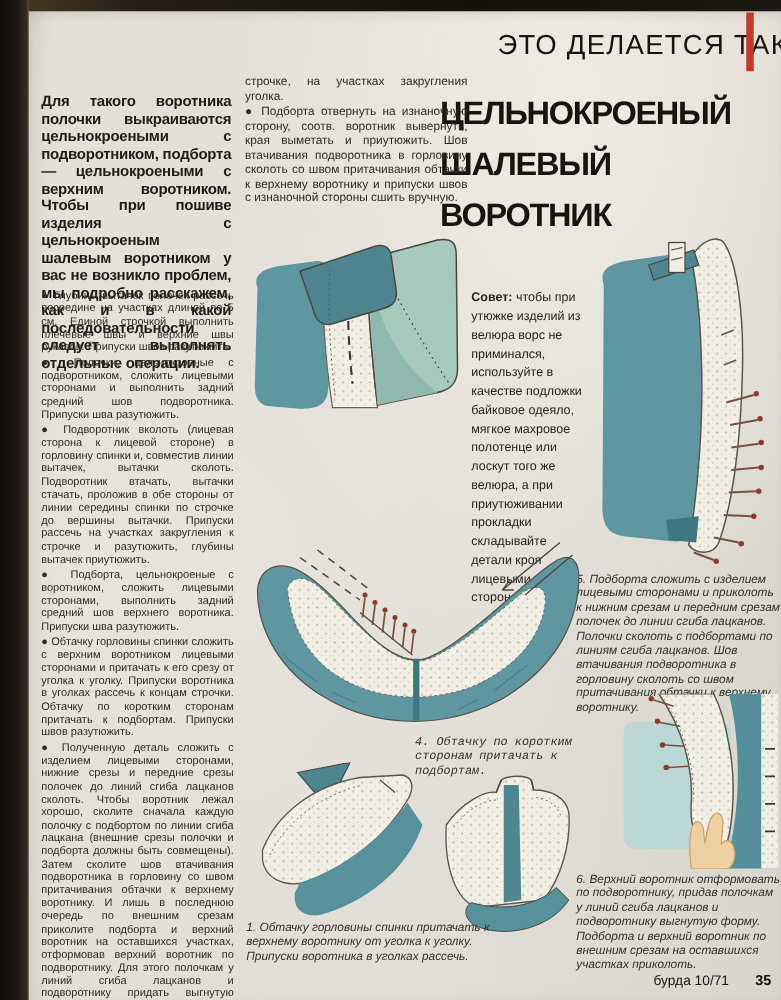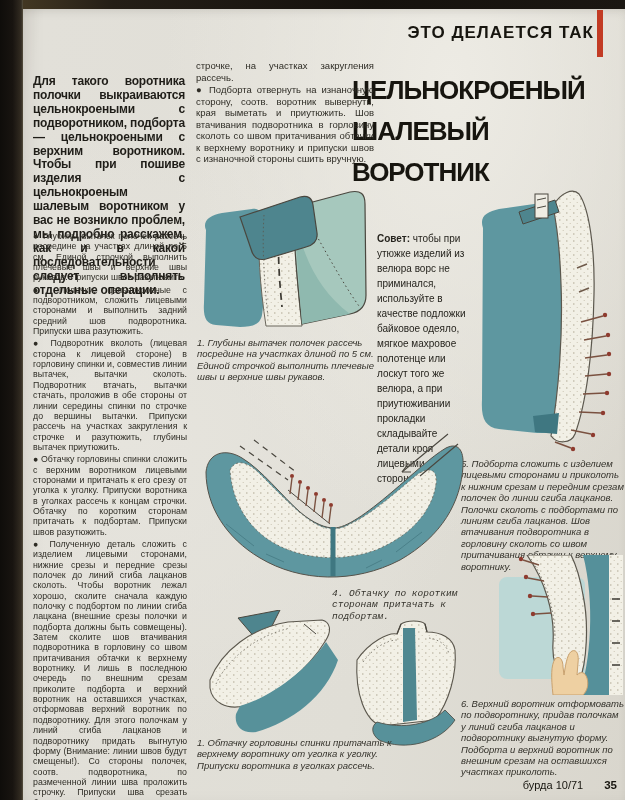--- a/index.html
+++ b/index.html
@@ -12,21 +12,21 @@
         font-family:"Liberation Sans",sans-serif;color:#2b2922;}
   .abs{position:absolute;}
   .edge-top{left:0;top:0;width:625px;height:9px;background:linear-gradient(90deg,#4a3d26 0%,#241e16 18%,#15110d 60%,#1b1712 100%);}
   .edge-left{left:0;top:0;width:23px;height:800px;background:linear-gradient(90deg,#0f0d0a 0%,#181410 55%,#332c22 92%,#57503f 100%);}
 
   .intro{left:33px;top:45px;width:152px;font-size:12px;line-height:13.9px;font-weight:bold;
          text-align:justify;color:#1f1d18;letter-spacing:-0.2px;margin-top:30px;}
   .steps{left:33px;top:231px;width:154px;font-size:8.8px;line-height:10.35px;text-align:justify;color:#2e2c25;}
   .steps p{margin:0 0 2px 0;}
 
-  .kicker{left:398px;top:23px;width:196px;text-align:right;font-size:17px;font-weight:bold;
+  .kicker{left:398px;top:23px;width:196px;text-align:right;font-size:22px;font-weight:normal;
           letter-spacing:1px;color:#17150f;white-space:nowrap;}
   .red-mark{left:597px;top:10px;width:6px;height:47px;background:#c23b24;}
   .title{left:352px;top:70px;width:271px;text-align:left;font-weight:bold;font-size:26px;
          line-height:41px;color:#17150f;letter-spacing:-1px;}
 
   .midtext{left:196px;top:60px;width:178px;font-size:9.5px;line-height:11.5px;text-align:justify;color:#2e2c25;}
   .midtext p{margin:0;}
   .midtext p + p{margin-top:1px;}
 
   .tip{left:377px;top:231px;width:95px;font-size:10px;line-height:15px;color:#26241e;}
@@ -69,46 +69,46 @@
   <div class="abs title">
     <div>ЦЕЛЬНОКРОЕНЫЙ</div>
     <div>ШАЛЕВЫЙ ВОРОТНИК</div>
   </div>
 
   <div class="abs intro">Для такого воротника полочки выкраиваются цельнокроеными с подворотником, подборта — цельнокроеными с верхним воротником. Чтобы при пошиве изделия с цельнокроеным шалевым воротником у вас не возникло проблем, мы подробно расскажем, как и в какой последовательности следует выполнять отдельные операции.</div>
   <div class="abs steps">
     <p>● Глубины вытачек полочек рассечь посредине на участках длиной по 5 см. Единой строчкой выполнить плечевые швы и верхние швы рукавов. Припуски швов разутюжить.</p>
     <p>● Полочки, цельнокроеные с подворотником, сложить лицевыми сторонами и выполнить задний средний шов подворотника. Припуски шва разутюжить.</p>
     <p>● Подворотник вколоть (лицевая сторона к лицевой стороне) в горловину спинки и, совместив линии вытачек, вытачки сколоть. Подворотник втачать, вытачки стачать, проложив в обе стороны от линии середины спинки по строчке до вершины вытачки. Припуски рассечь на участках закругления к строчке и разутюжить, глубины вытачек приутюжить.</p>
+    <p>● Подборта, цельнокроеные с воротником, сложить лицевыми сторонами, выполнить задний средний шов верхнего воротника. Припуски шва разутюжить.</p>
     <p>● Обтачку горловины спинки сложить с верхним воротником лицевыми сторонами и притачать к его срезу от уголка к уголку. Припуски воротника в уголках рассечь к концам строчки. Обтачку по коротким сторонам притачать к подбортам. Припуски швов разутюжить.</p>
     <p>● Полученную деталь сложить с изделием лицевыми сторонами, нижние срезы и передние срезы полочек до линий сгиба лацканов сколоть. Чтобы воротник лежал хорошо, сколите сначала каждую полочку с подбортом по линии сгиба лацкана (внешние срезы полочки и подборта должны быть совмещены). Затем сколите шов втачивания подворотника в горловину со швом притачивания обтачки к верхнему воротнику. И лишь в последнюю очередь по внешним срезам приколите подборта и верхний воротник на оставшихся участках, отформовав верхний воротник по подворотнику. Для этого полочкам у линий сгиба лацканов и подворотнику придать выгнутую форму (Внимание: линии швов будут смещены!). Со стороны полочек, соотв. подворотника, по размеченной линии шва проложить строчку. Припуски шва срезать близко к</p>
   </div>
 
   <div class="abs midtext">
-    <p>строчке, на участках закругления рассечь.</p>
+    <p>строчке, на участках закругления уголка.</p>
     <p>● Подборта отвернуть на изнаночную сторону, соотв. воротник вывернуть, края выметать и приутюжить. Шов втачивания подворотника в горловину сколоть со швом притачивания обтачки к верхнему воротнику и припуски швов с изнаночной стороны сшить вручную.</p>
   </div>
 
   <div class="abs tip"><b>Совет:</b><span> чтобы при утюжке изделий из велюра ворс не приминался, используйте в качестве подложки байковое одеяло, мягкое махровое полотенце или лоскут того же велюра, а при приутюживании прокладки складывайте детали кроя лицевыми сторонами.</span></div>
 
   <div class="abs" style="left:196px;top:184px;width:172px;height:150px;">
     <svg viewBox="0 0 172 148" width="172" height="150">
       <path d="M10 45 C6 36 14 30 26 28 L56 24 C64 23 66 28 67 36 C70 70 70 104 66 130 C64 140 56 142 44 142 L20 140 C10 139 7 132 8 118 Z" fill="#5e97a0"></path>
       <path d="M64 28 C61 62 64 102 70 141 L106 141 C101 100 98 58 100 22 Z" fill="url(#fd)" stroke="#6b675c" stroke-width="1"></path>
       <path d="M84 36 C81 62 83 92 86 122" stroke="#3d3a33" stroke-width="1.7" fill="none" stroke-dasharray="7 5"></path>
       <path d="M98 22 L154 7 C165 5 169 9 169 19 L170 110 C170 122 164 127 154 129 L106 139 C101 96 97 54 98 22 Z" fill="#a6c8bd" stroke="#4a473f" stroke-width="1.2"></path>
       <path d="M98 22 C100 62 103 102 106 139 L154 129 C118 102 103 62 98 22 Z" fill="#8fb9af"></path>
       <path d="M118 46 C138 82 152 106 163 121" stroke="#4a473f" stroke-width="1" stroke-dasharray="1.5 3" fill="none"></path>
       <path d="M44 32 L104 12 C112 10 116 13 117 20 L121 48 C122 56 118 60 110 62 L70 74 C62 76 57 72 55 64 Z" fill="#4e858e" stroke="#4a473f" stroke-width="1.2"></path>
       <path d="M68 30 C66 60 68 96 72 132" stroke="#5b574d" stroke-width="0.8" stroke-dasharray="1.5 2.5" fill="none"></path>
     </svg>
   </div>
 
   <div class="abs cap cap12">
-    <p>1. Глубины вытачек полочек рассечь посредине на участках длиной по 5 см. Единой строчкой выполнить плечевые швы и верхние швы рукавов.</p>
   </div>
 
   <div class="abs" style="left:466px;top:176px;width:158px;height:278px;">
     <svg viewBox="0 0 156 278" width="158" height="278">
       <path d="M16 52 C12 40 20 36 32 33 L74 27 C84 26 88 32 90 44 C96 90 98 166 94 230 C92 252 86 258 70 257 L32 253 C18 251 14 242 15 224 Z" fill="#5e97a0"></path>
       <path d="M86 30 C94 16 106 12 112 18 C122 32 128 72 127 118 C126 176 119 228 108 258 C104 268 90 268 84 260 C92 214 96 156 94 108 C93 76 90 50 86 30 Z" fill="url(#fd)" stroke="#5b574d" stroke-width="1.2"></path>
       <path d="M52 36 L88 24 L92 36 L56 48 Z" fill="#4e858e" stroke="#4a473f" stroke-width="1"></path>
       <rect x="68" y="18" width="13" height="24" fill="#efede4" stroke="#4a473f" stroke-width="1"></rect>
       <path d="M70 24 L79 22 M70 32 L79 30" stroke="#4a473f" stroke-width="1"></path>
       <path d="M66 240 L92 237 L90 258 L68 256 Z" fill="#3f7781"></path>

